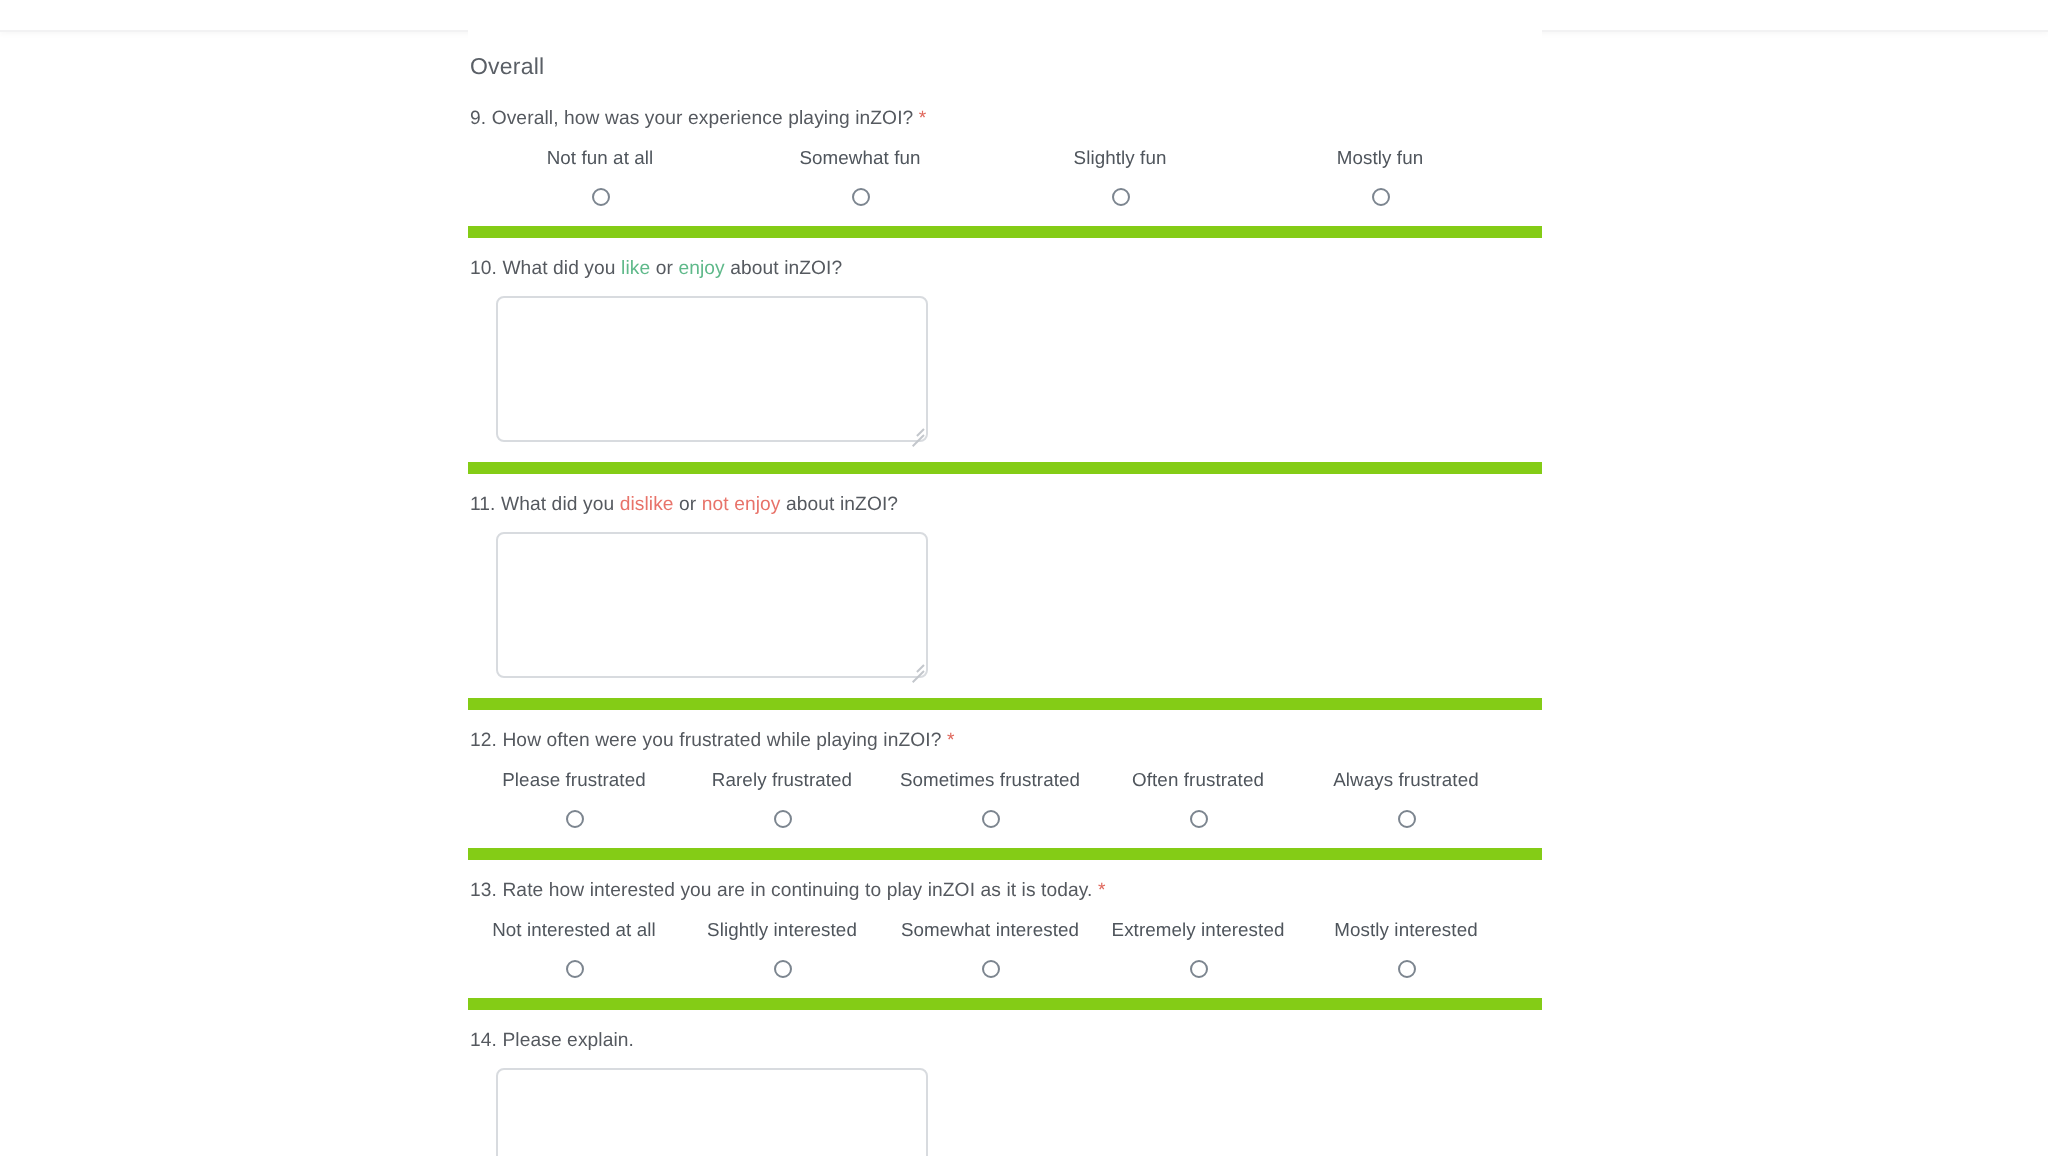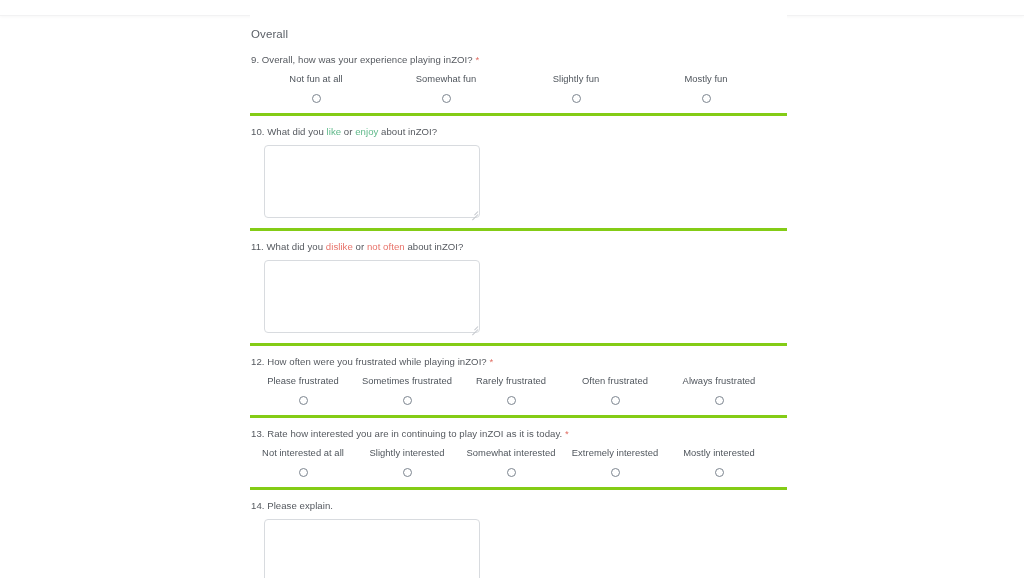--- a/index.html
+++ b/index.html
@@ -24,36 +24,36 @@
     height: 15px;
     background: #ffffff;
     border-bottom: 1px solid #f2f2f3;
     box-shadow: 0 1px 3px rgba(0,0,0,0.035);
   }
 
   
   #form-column {
     position: absolute;
     top: 15px;
-    left: 250px;
+    left: 234px;
     width: 537px;
     height: 563px;
     background: #ffffff;
   }
 
   .section-header {
     font-size: 11.5px;
     color: #5a5f66;
     letter-spacing: 0.1px;
     padding: 12px 0 0 1px;
     line-height: 14px;
   }
 
   .question-block {
-    border-bottom: 3px solid #84cc16;
+    border-bottom: 6px solid #84cc16;
     padding: 9px 0 10px 1px;
   }
 
   .question-text {
     font-size: 9.6px;
     color: #55595f;
     line-height: 13px;
     letter-spacing: 0.05px;
     margin: 0 0 2px 0;
     white-space: nowrap;
@@ -159,39 +159,39 @@
         </div>
       </div>
       <div class="question-block">
         <div class="question-text"><span>10. </span><span>What did you </span><span class="hl-green">like</span><span> or </span><span class="hl-green">enjoy</span><span> about inZOI?</span></div>
         <div class="answer-box"><textarea placeholder="" style="width: 100%; height: 100%; border: 0px; outline: 0px; resize: none; background: transparent; font-family: &quot;Liberation Sans&quot;, sans-serif; font-size: 10px; color: rgb(85, 89, 95); padding: 4px 5px; box-sizing: border-box;"></textarea><div class="resize-grip">
             <i class="grip-a"></i>
             <i class="grip-b"></i>
           </div></div>
       </div>
       <div class="question-block">
-        <div class="question-text"><span>11. </span><span>What did you </span><span class="hl-red">dislike</span><span> or </span><span class="hl-red">not often</span><span> about inZOI?</span></div>
+        <div class="question-text"><span>11. </span><span>What did you </span><span class="hl-red">dislike</span><span> or </span><span class="hl-red">not enjoy</span><span> about inZOI?</span></div>
         <div class="answer-box"><textarea placeholder="" style="width: 100%; height: 100%; border: 0px; outline: 0px; resize: none; background: transparent; font-family: &quot;Liberation Sans&quot;, sans-serif; font-size: 10px; color: rgb(85, 89, 95); padding: 4px 5px; box-sizing: border-box;"></textarea><div class="resize-grip">
             <i class="grip-a"></i>
             <i class="grip-b"></i>
           </div></div>
       </div>
       <div class="question-block">
         <div class="question-text"><span>12. </span><span>How often were you frustrated while playing inZOI?</span> <span class="req-star"> *</span></div>
         <div class="scale-row">
           <div class="scale-col">
             <div class="scale-label">Please frustrated</div>
             <div class="radio-dot"></div>
           </div>
           <div class="scale-col">
+            <div class="scale-label">Rarely frustrated</div>
+            <div class="radio-dot"></div>
+          </div>
+          <div class="scale-col">
             <div class="scale-label">Sometimes frustrated</div>
-            <div class="radio-dot"></div>
-          </div>
-          <div class="scale-col">
-            <div class="scale-label">Rarely frustrated</div>
             <div class="radio-dot"></div>
           </div>
           <div class="scale-col">
             <div class="scale-label">Often frustrated</div>
             <div class="radio-dot"></div>
           </div>
           <div class="scale-col">
             <div class="scale-label">Always frustrated</div>
             <div class="radio-dot"></div>
           </div>

